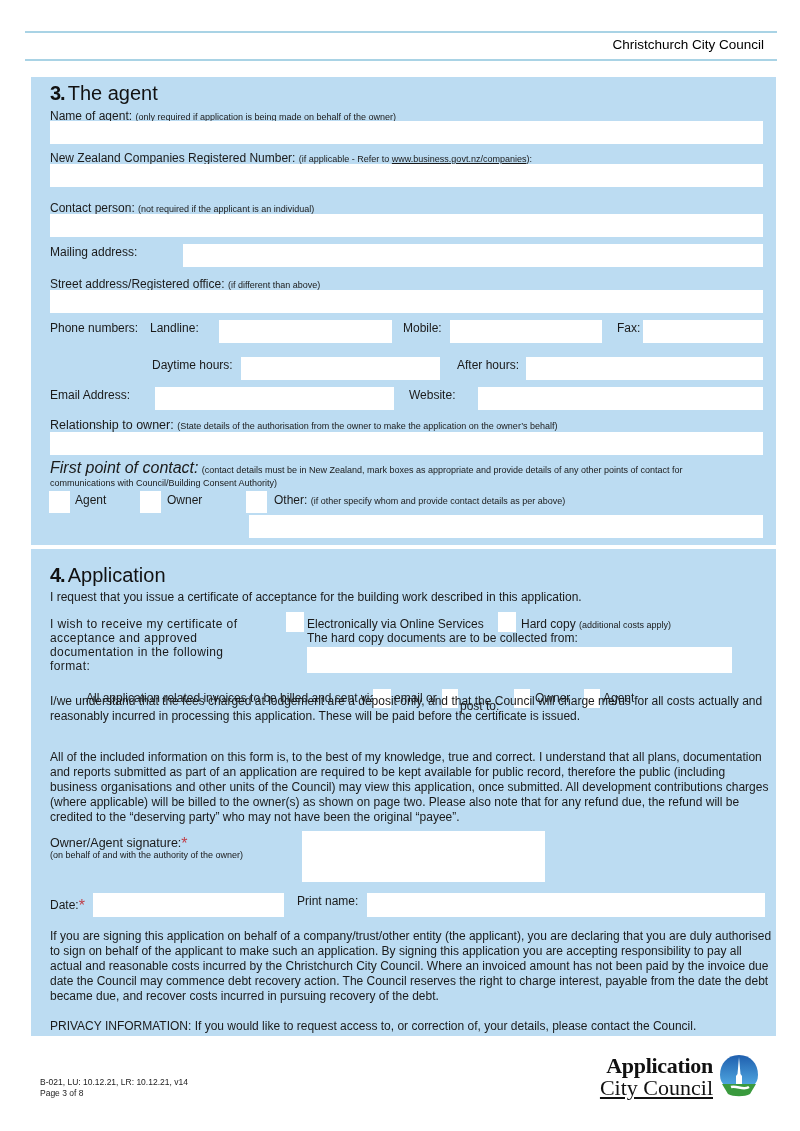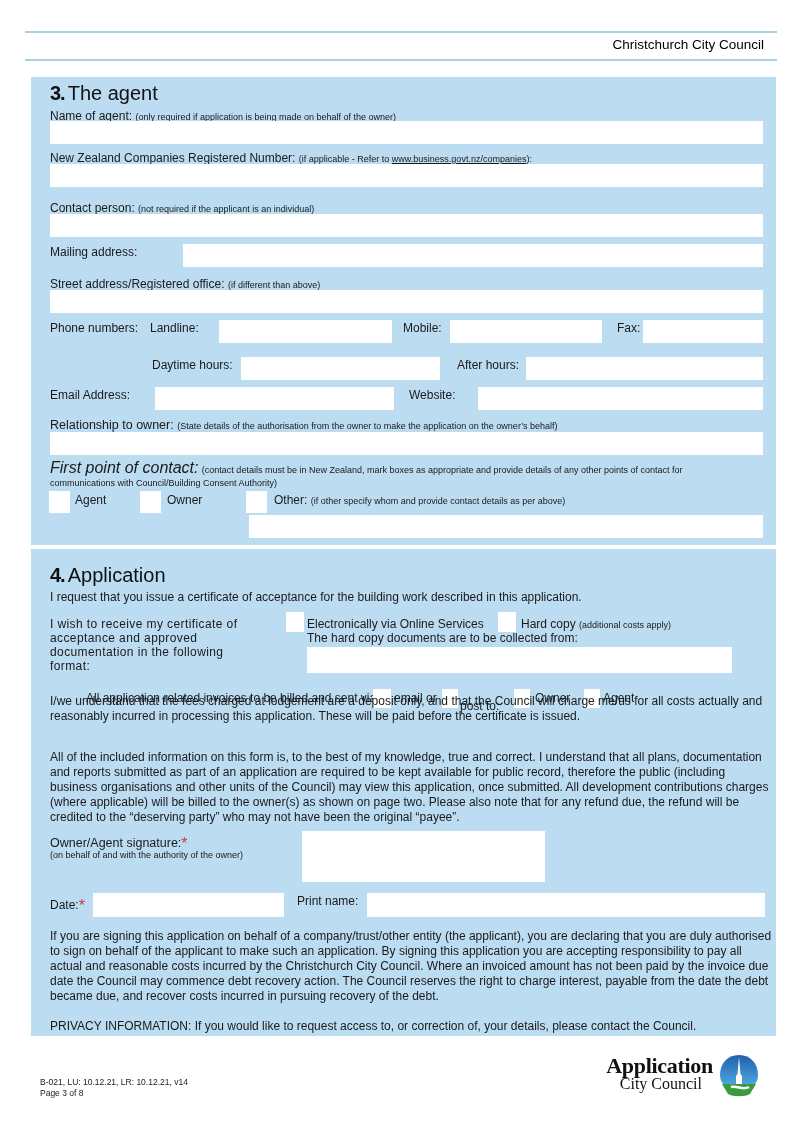--- a/index.html
+++ b/index.html
@@ -142,21 +142,21 @@
 <div class="para" style="left:50px; top:929px; width:722px;">If you are signing this application on behalf of a company/trust/other entity (the applicant), you are declaring that you are duly authorised to sign on behalf of the applicant to make such an application. By signing this application you are accepting responsibility to pay all actual and reasonable costs incurred by the Christchurch City Council. Where an invoiced amount has not been paid by the invoice due date the Council may commence debt recovery action. The Council reserves the right to charge interest, payable from the date the debt became due, and recover costs incurred in pursuing recovery of the debt.</div>
 <div class="lbl" style="left:50px; top:1009px;margin-top:10px;">PRIVACY INFORMATION: If you would like to request access to, or correction of, your details, please contact the Council.</div>
 
 <div class="foot">
   <div>B-021, LU: 10.12.21, LR: 10.12.21, v14</div>
   <div>Page 3 of 8</div>
 </div>
 
 <div style="position:absolute; left:565px; top:1053px; width:200px; height:48px;">
   <div class="logo-text" style="right:52px; top:0; font-size:22px; font-weight:bold; letter-spacing:-0.3px;">Application</div>
-  <div class="logo-text" style="right:63px; top:22px; font-size:16px;">City Council</div>
+  <div class="logo-text" style="right:52px; top:22px; font-size:22px;text-decoration:underline;">City Council</div>
   <svg width="44" height="44" viewBox="0 0 44 44" style="position:absolute; right:4px; top:1px;">
     <defs>
       <linearGradient id="sky" x1="0" y1="0" x2="0" y2="1">
         <stop offset="0" stop-color="#1f5fae"></stop>
         <stop offset="1" stop-color="#4fa6e0"></stop>
       </linearGradient>
     </defs>
     <path d="M22 1 C10 1 3 10 3 21 C3 26 5 29 7 31 L37 31 C39 29 41 26 41 21 C41 10 34 1 22 1 Z" fill="url(#sky)"></path>
     <path d="M22 3 L23.5 20 L25 22 L25 31 L19 31 L19 22 L20.5 20 Z" fill="#ffffff"></path>
     <path d="M5 30 L39 30 L33 40 C28 43 16 43 11 40 Z" fill="#3a9a3e"></path>

